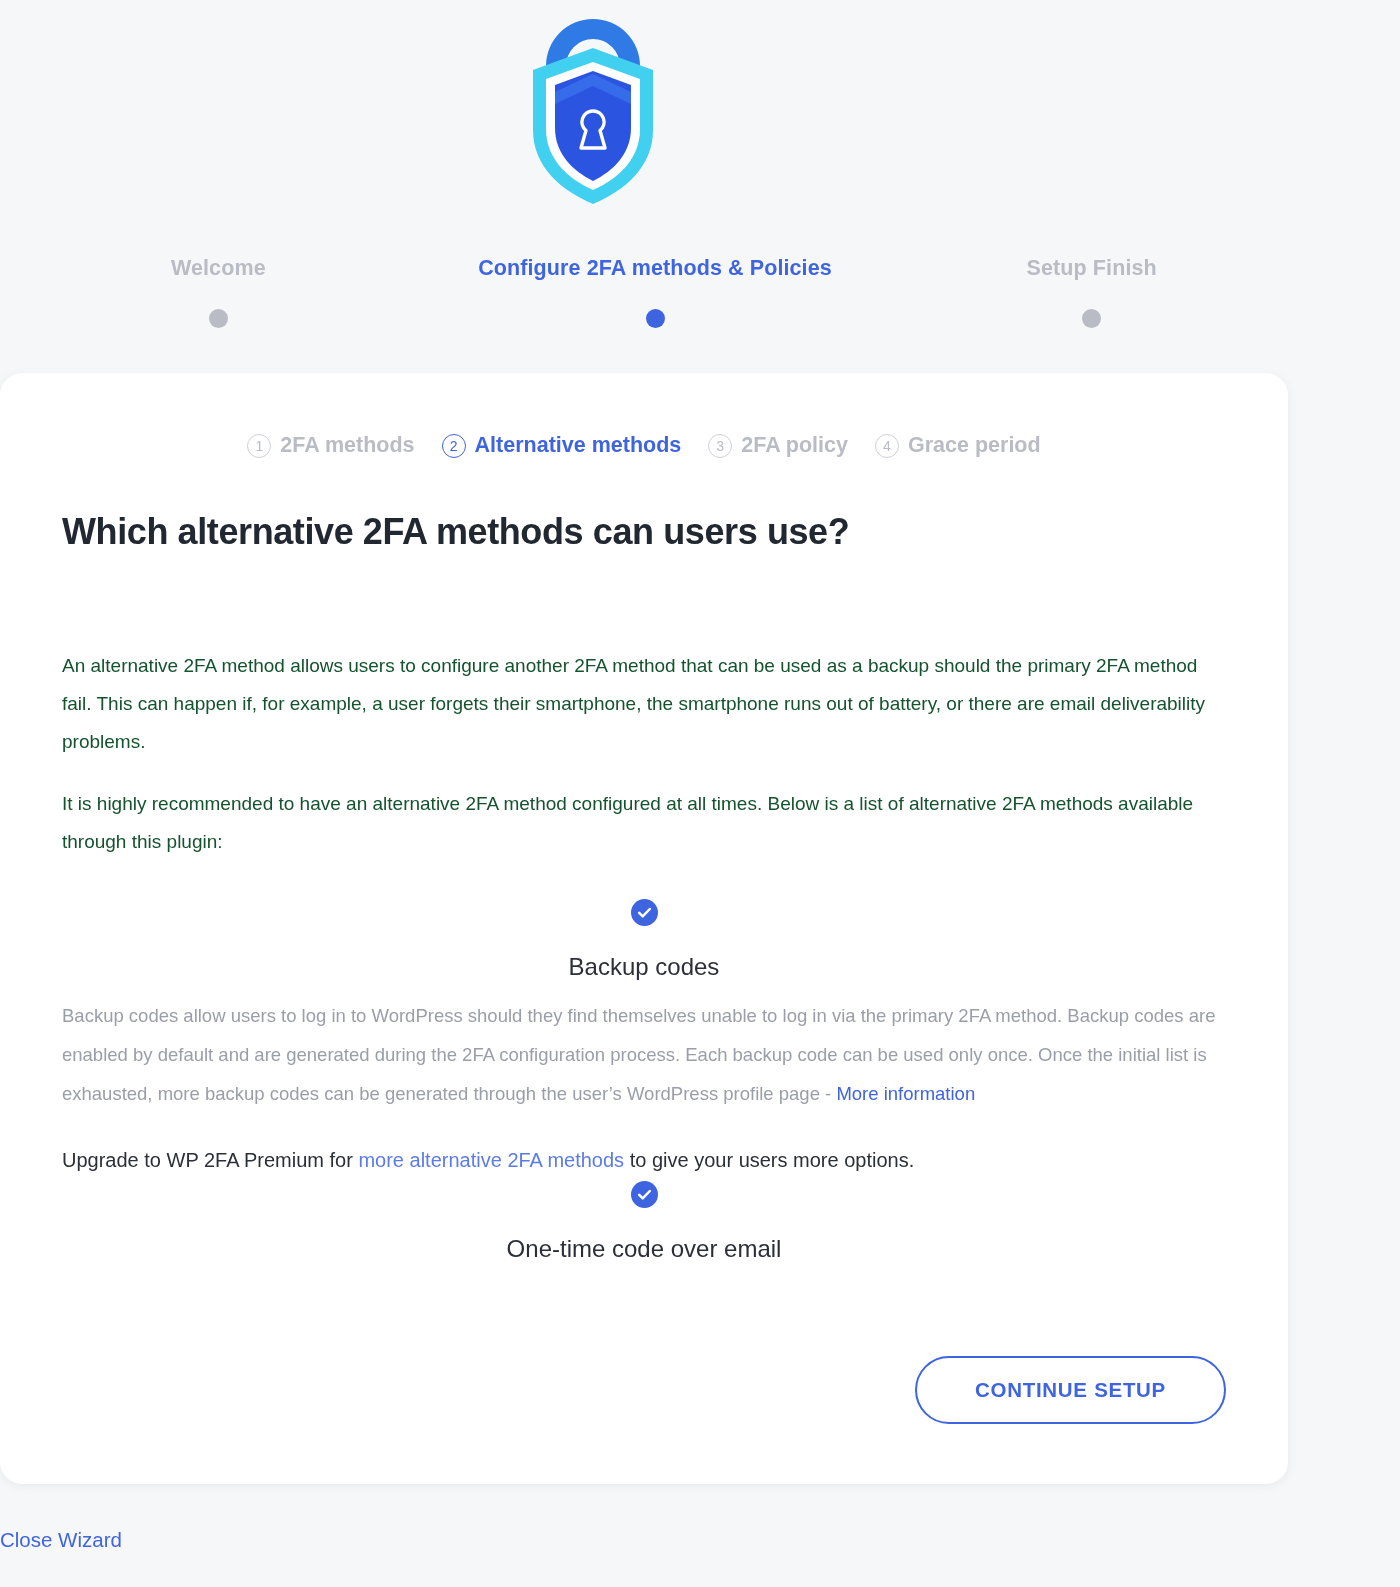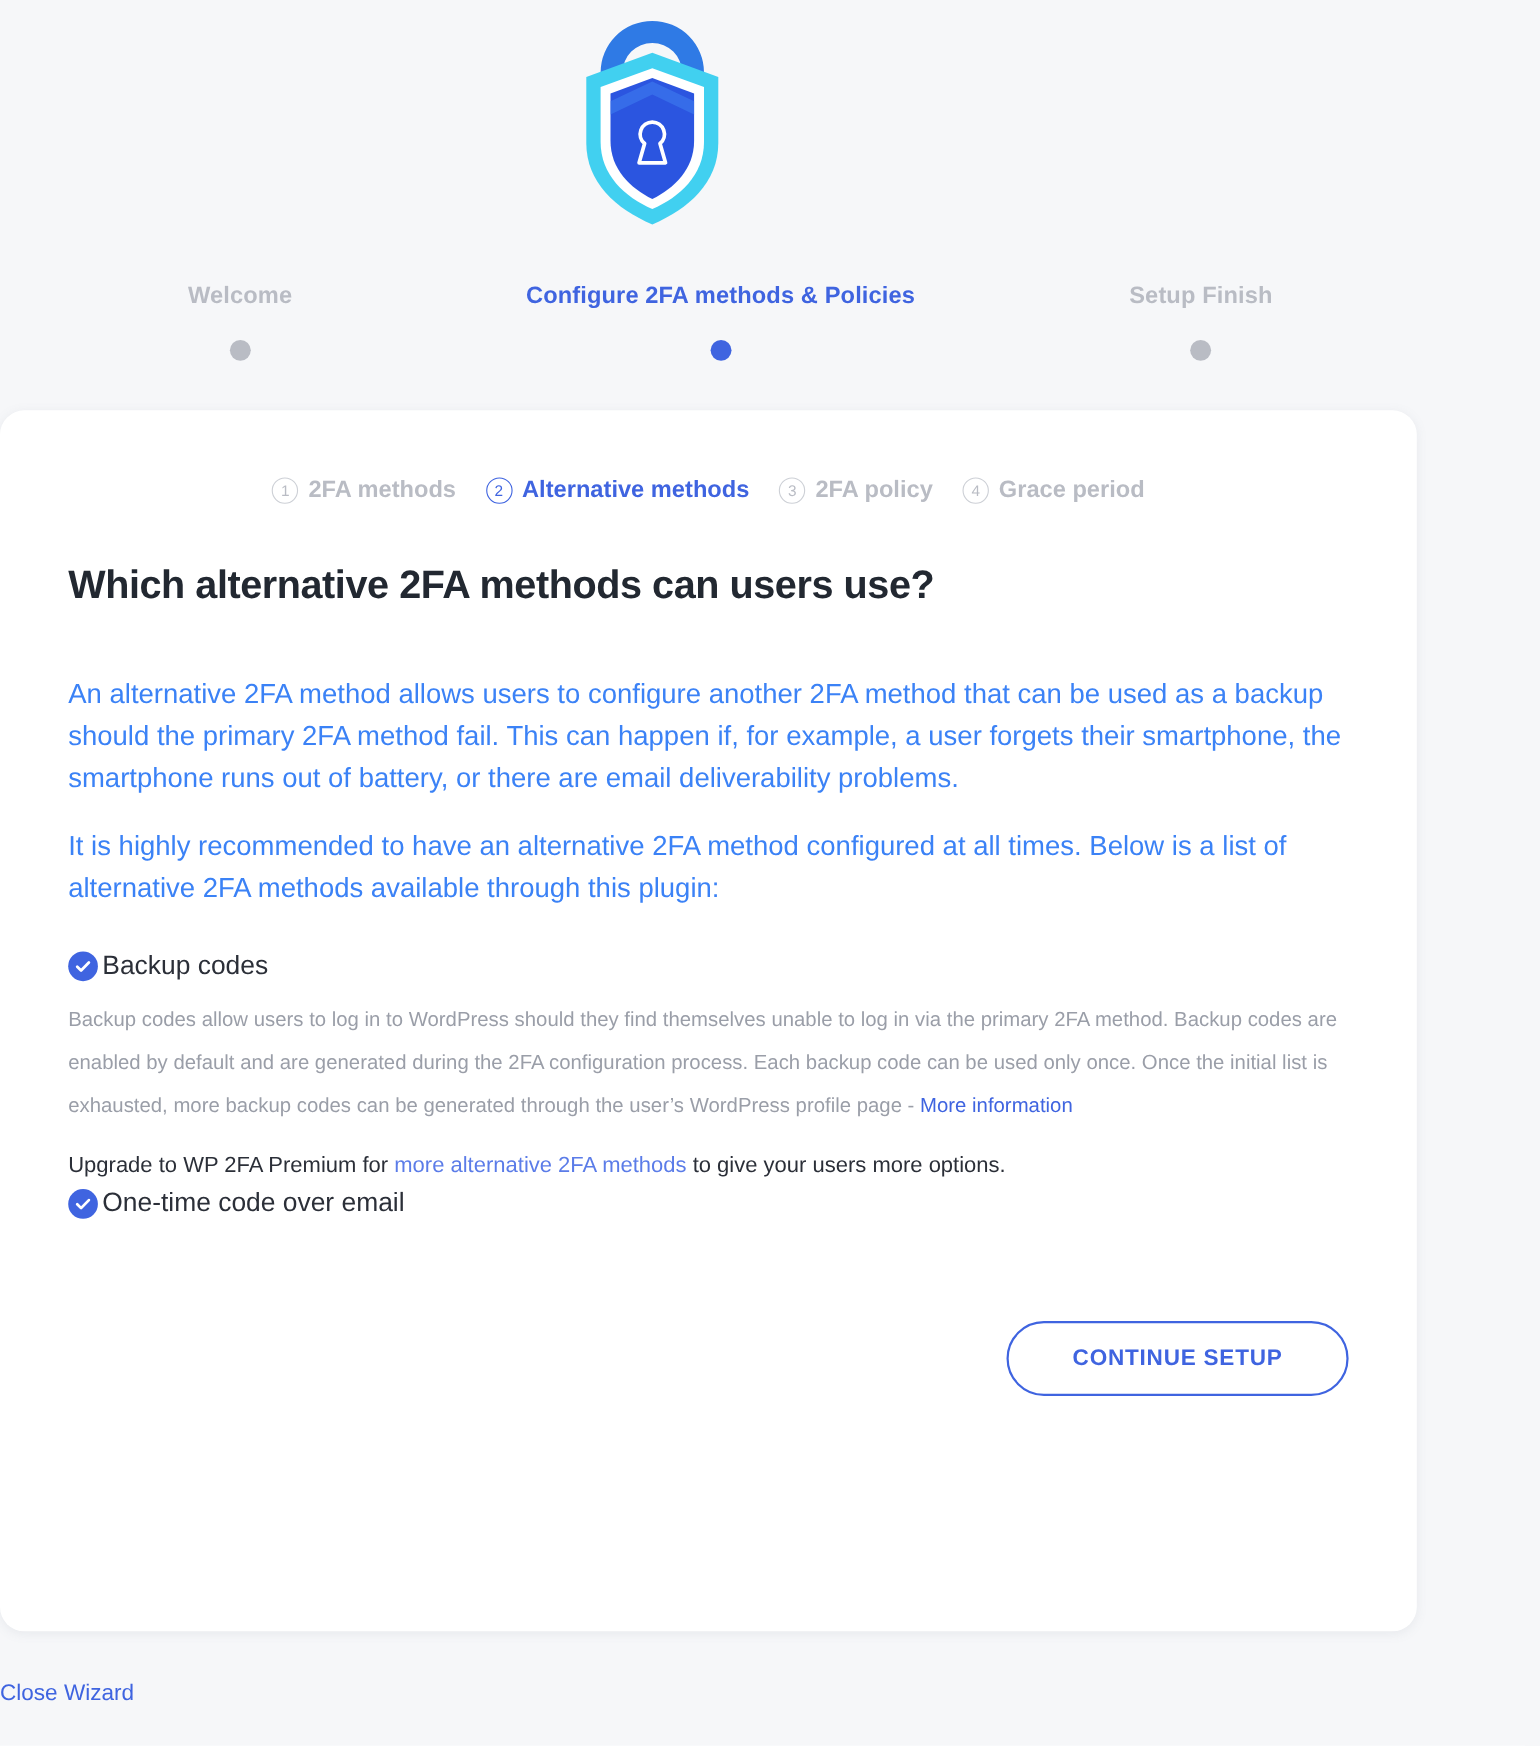--- a/index.html
+++ b/index.html
@@ -110,32 +110,33 @@
     font-size: 36px;
     font-weight: bold;
     color: #222831;
     letter-spacing: -0.4px;
     margin: 52px 0 16px 0;
     line-height: 1.2;
   }
 
   
   .body-text {
-    font-size: 25px;
+    font-size: 19px;
     line-height: 38px;
-    color: #3b82f6;
-    margin: 59px 0 0 0;
+    color: #14532d;
+    margin: 94px 0 0 0;
   }
   .body-text.second { margin-top: 24px; }
 
   .method-row {
     display: flex;
     align-items: center;
-    gap: 4px;
+    gap: 27px;
     margin-top: 38px;
+    flex-direction: column;
   }
   .method-row.tight { margin-top: 2px; }
   .method-label {
     font-size: 24px;
     color: #2b2f38;
     line-height: 1.2;
   }
   .checkbox {
     width: 27px;
     height: 27px;
@@ -156,21 +157,21 @@
   }
   .method-desc a, .inline-link {
     color: #3f64e0;
     text-decoration: none;
   }
 
   .upgrade-text {
     font-size: 20px;
     line-height: 38px;
     color: #2b2f38;
-    margin: 16px 0 0 0;
+    margin: 28px 0 0 0;
   }
   .upgrade-text .inline-link { color: #5b7ce8; }
 
   
   .btn-wrap {
     display: flex;
     justify-content: flex-end;
     margin-top: 92px;
   }
   .continue-btn {

